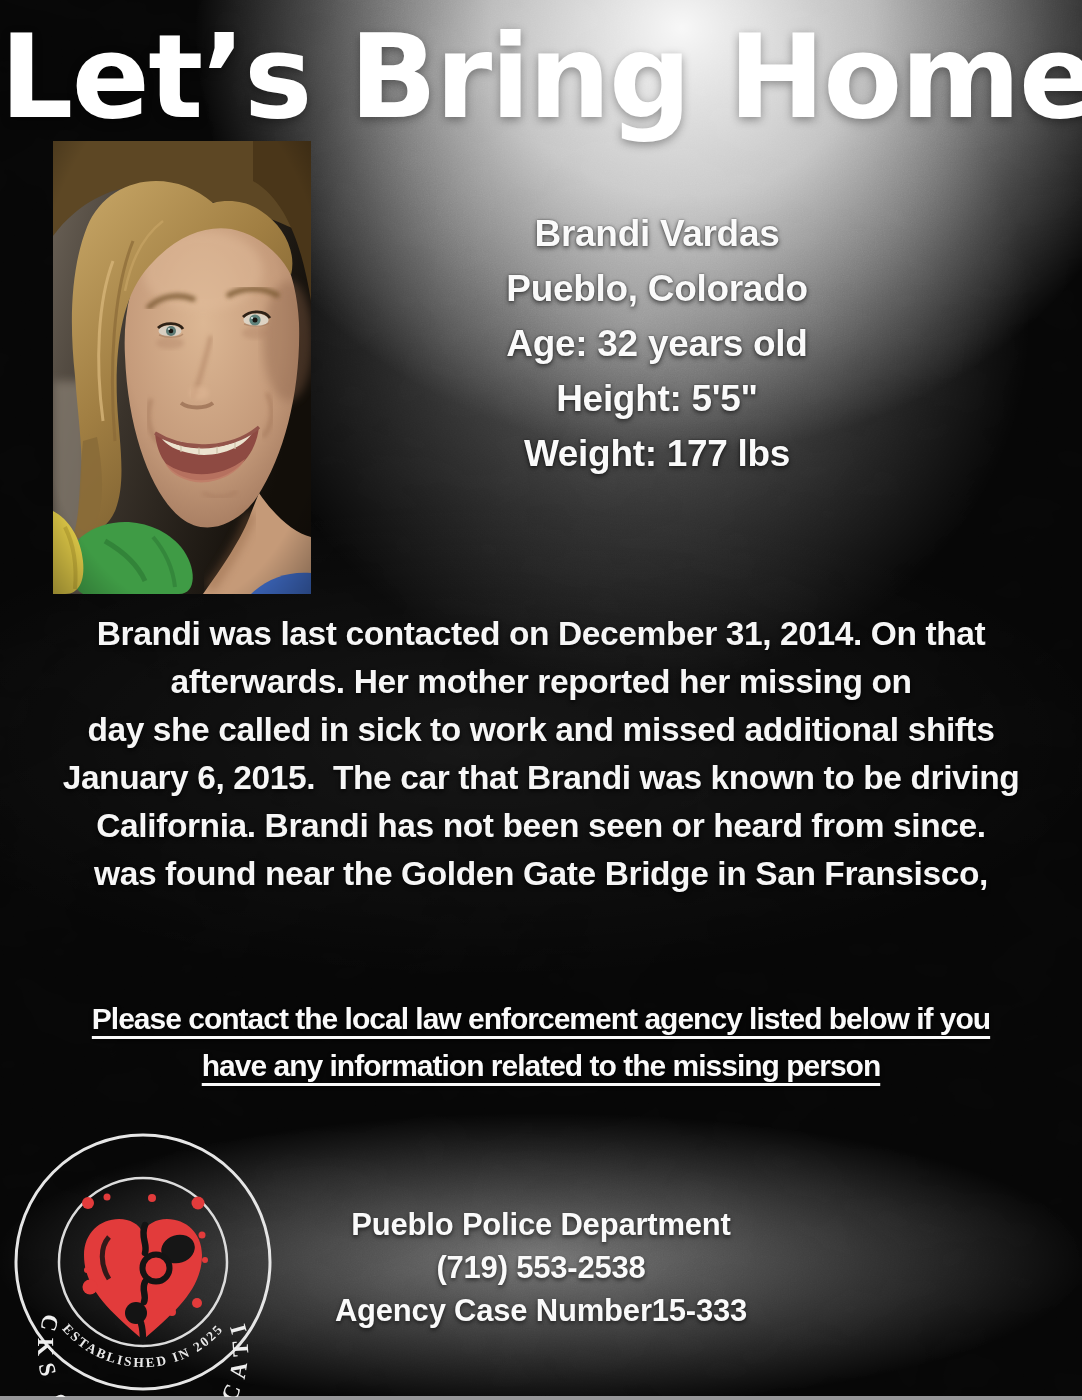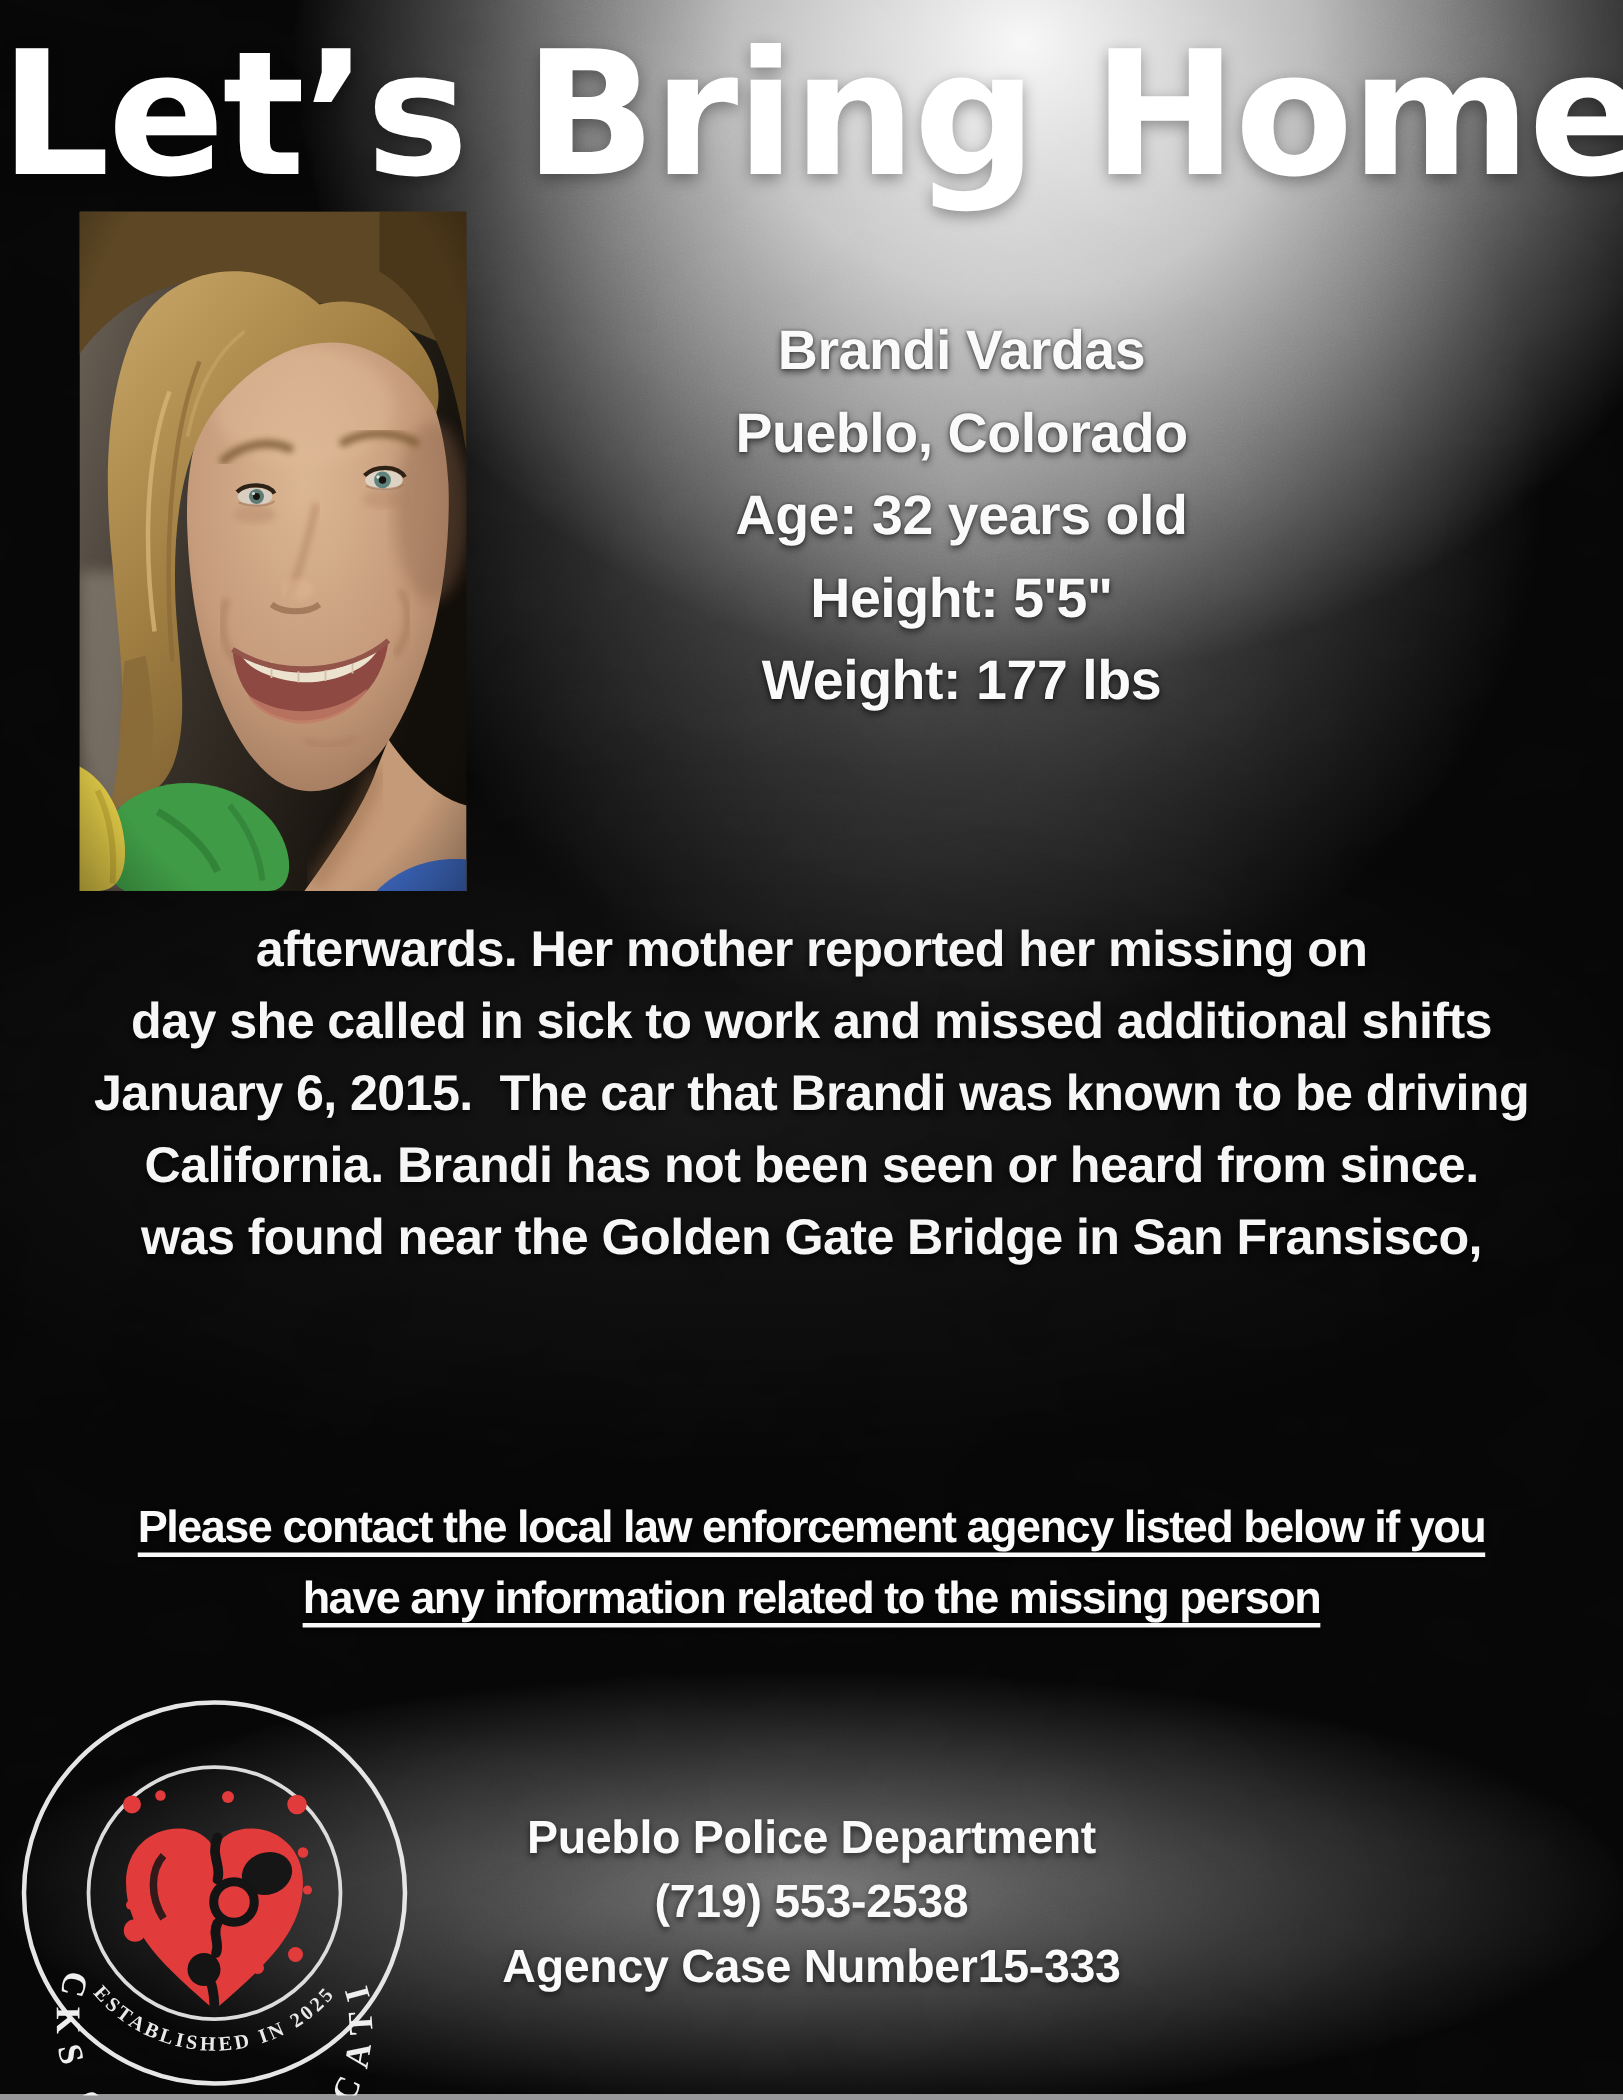--- a/index.html
+++ b/index.html
@@ -17,21 +17,21 @@
   #tex-fine{opacity:.13;mix-blend-mode:overlay;}
   #tex-coarse{opacity:.10;mix-blend-mode:soft-light;}
   .title{
     position:absolute;top:14px;left:0;width:100%;text-align:center;white-space:nowrap;
     font-family:"DejaVu Sans",sans-serif;font-weight:700;font-size:115px;line-height:1.1;
     letter-spacing:-1.5px;color:#ffffff;text-shadow:0 3px 10px rgba(0,0,0,.35);
   }
   .photo{position:absolute;left:53px;top:141px;width:258px;height:453px;}
   .photo svg{display:block;width:100%;height:100%;}
   .details{
-    position:absolute;left:320px;top:206px;width:642px;
+    position:absolute;left:336px;top:206px;width:642px;
     display:flex;flex-direction:column;align-items:center;
     font-size:37px;font-weight:700;line-height:55px;letter-spacing:-.3px;
     text-shadow:0 2px 5px rgba(0,0,0,.6),0 0 2px rgba(0,0,0,.45);
   }
   .details div{white-space:pre;}
   .desc{
     position:absolute;left:36px;top:610px;width:1010px;
     display:flex;flex-direction:column;align-items:center;
     font-size:33.5px;font-weight:700;line-height:48px;letter-spacing:-.4px;color:#f6f6f6;
     text-shadow:0 2px 4px rgba(0,0,0,.8);
@@ -186,20 +186,21 @@
 
   <div class="details">
     <div>Brandi Vardas</div>
     <div>Pueblo, Colorado</div>
     <div>Age: 32 years old</div>
     <div>Height: 5'5"</div>
     <div>Weight: 177 lbs</div>
   </div>
 
   <div class="desc">
+    <div>Brandi was last contacted on December 31, 2014. On that</div>
     <div>afterwards. Her mother reported her missing on</div>
     <div>day she called in sick to work and missed additional shifts</div>
     <div>January 6, 2015.  The car that Brandi was known to be driving</div>
     <div>California. Brandi has not been seen or heard from since.</div>
     <div>was found near the Golden Gate Bridge in San Fransisco,</div>
   </div>
 
   <div class="notice">
     <div>Please contact the local law enforcement agency listed below if you</div>
     <div>have any information related to the missing person</div>

